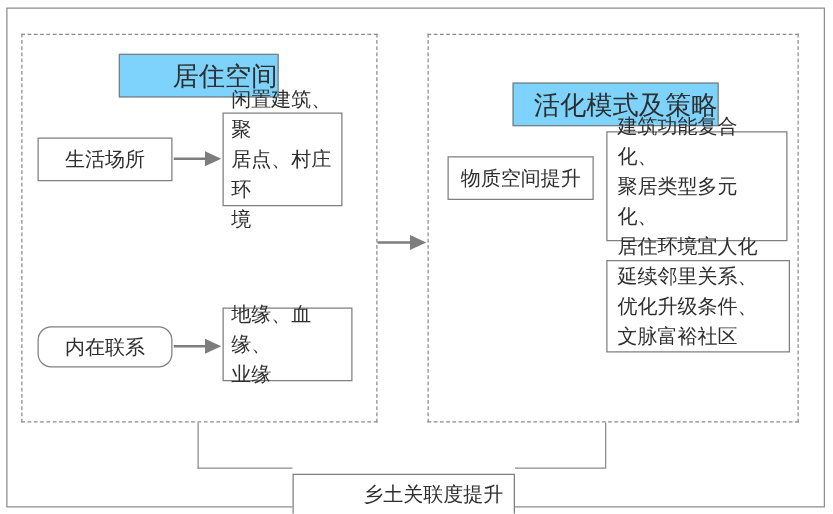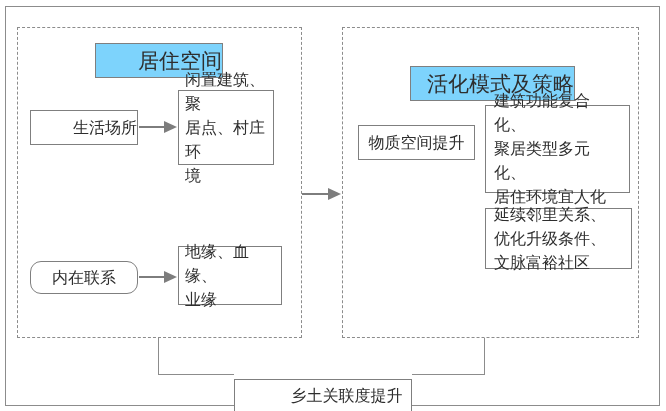--- a/index.html
+++ b/index.html
@@ -35,29 +35,29 @@
   .leftalign { justify-content: flex-start; text-align: left; }
   .header-box {
     background: #7dd3fc;
     font-size: 21px;
     justify-content: flex-end;
     text-align: center;
   }
   .hdr-left  { left: 95px;  top: 43px; width: 128px; height: 35px; }
   .hdr-right { left: 410px; top: 43px; width: 165px; height: 35px; margin-top: 23px; }
 
-  .life-box   { left: 30px;  top: 110px; width: 108px; height: 35px; justify-content: flex-end; }
+  .life-box   { left: 30px;  top: 110px; width: 108px; height: 35px; }
   .desc1      { left: 178px; top: 90px;  width: 96px; height: 75px; padding: 4px 6px; }
   .inner-box  { left: 30px;  top: 261px; width: 108px; height: 33px; border-radius: 11px; }
   .desc2      { left: 178px; top: 246px; width: 104px; height: 59px; padding: 2px 6px; }
 
   .material-box { left: 358px; top: 125px; width: 117px; height: 35px; }
   .rdesc1       { left: 485px; top: 105px; width: 145px; height: 88px; padding: 2px 8px; }
   .ties-box     { left: 358px; top: 223px; width: 117px; height: 54px; padding: 2px 8px; }
-  .rdesc2       { left: 485px; top: 208px; width: 147px; height: 61px; padding: 2px 8px; }
+  .rdesc2       { left: 485px; top: 208px; width: 147px; height: 74px; padding: 2px 8px; }
 
   .bottom-box { left: 234px; top: 379px; width: 178px; height: 34px; padding-left: 47px; }
 
   .arrow { position: absolute; height: 12px; }
   .arrow .shaft {
     position: absolute; left: 0; top: 5px; height: 2px; background: #7d7d7d;
   }
   .arrow .head {
     position: absolute; right: 0; top: 0;
     width: 0; height: 0;

